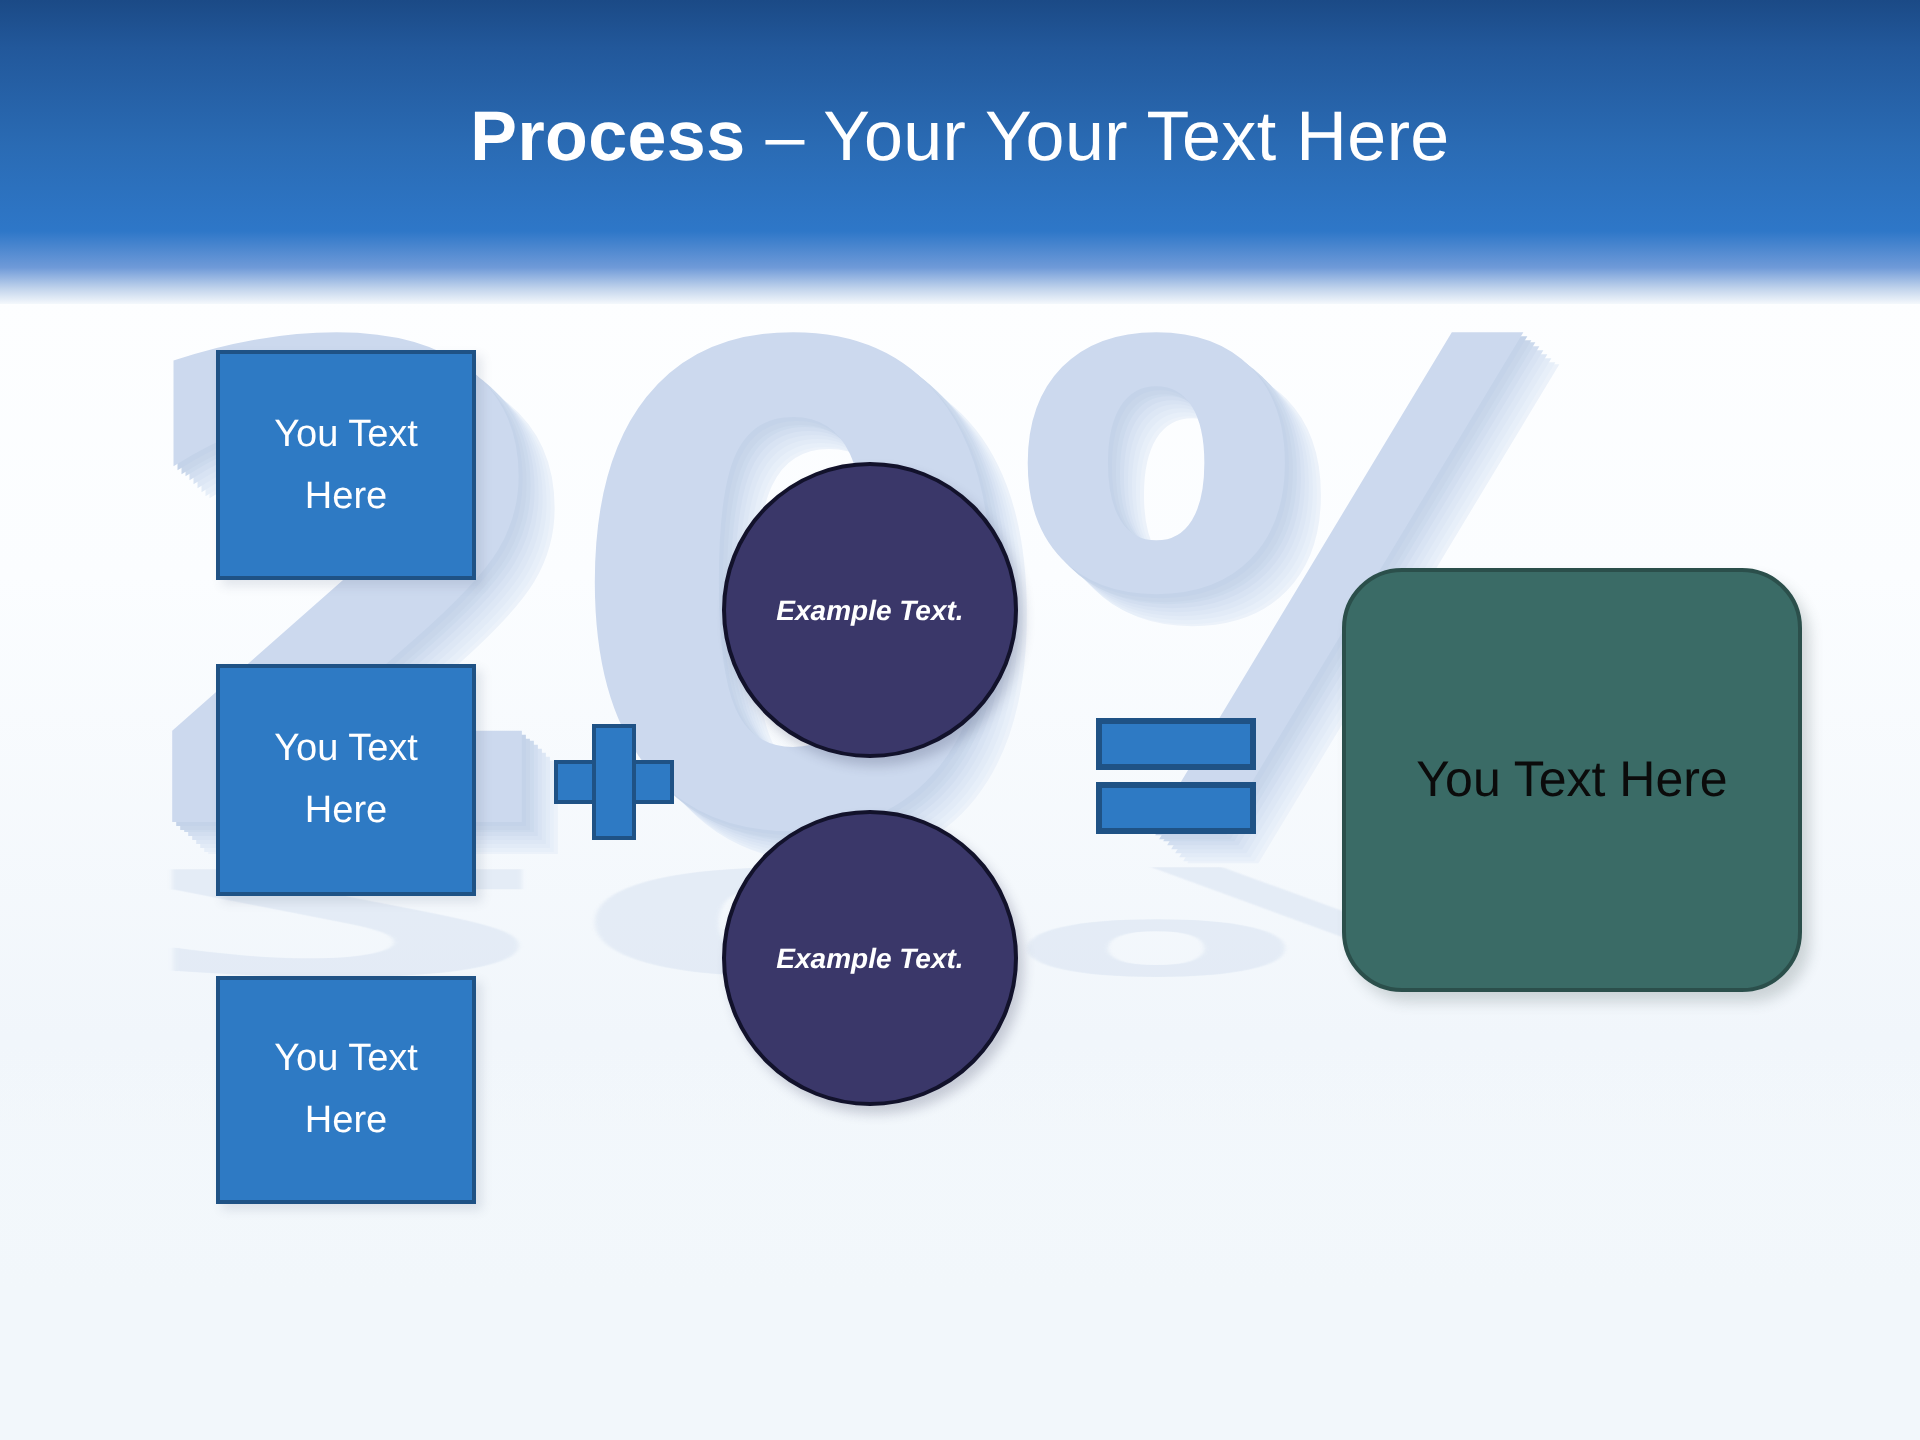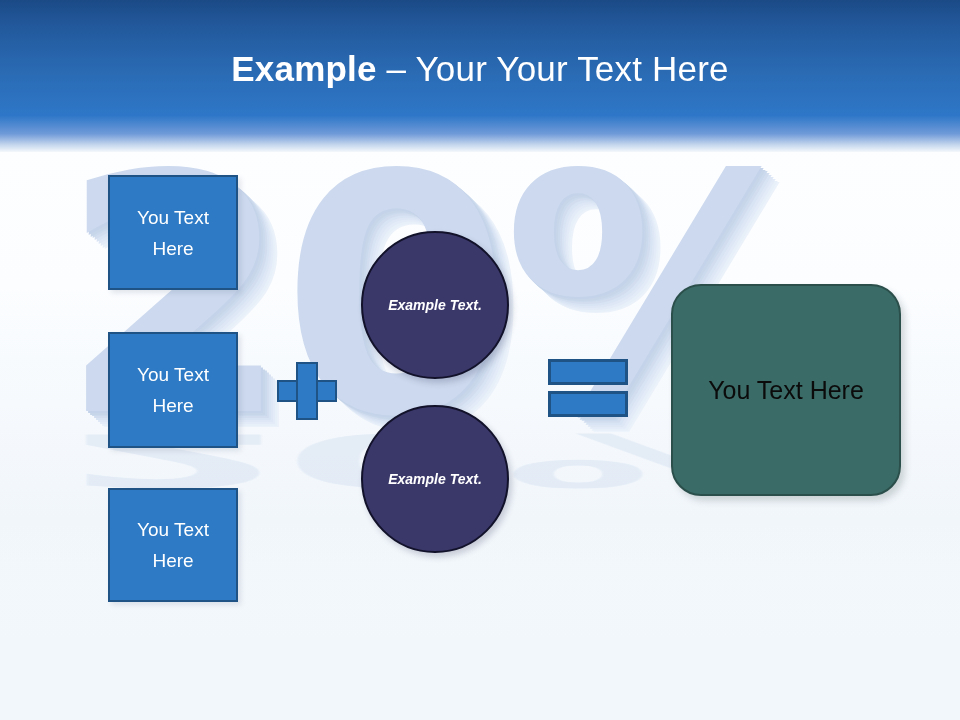--- a/index.html
+++ b/index.html
@@ -239,21 +239,21 @@
   <div class="bg-base"></div>
 
   <div class="watermark-wrap">
     <div class="watermark-reflect">20%</div>
     <div class="watermark">20%</div>
   </div>
   <div class="floor-glow"></div>
 
   <div class="header-band">
     <div class="header-title">
-      <span class="bold">Example</span><span class="light"> – Your Your Text Here</span>
+      <span class="bold">Process</span><span class="light"> – Your Your Text Here</span>
     </div>
   </div>
 
   <div class="blue-box" id="blue-box-1">
     <span class="bb-text">You Text Here</span>
   </div>
   <div class="blue-box" id="blue-box-2">
     <span class="bb-text">You Text Here</span>
   </div>
   <div class="blue-box" id="blue-box-3">

